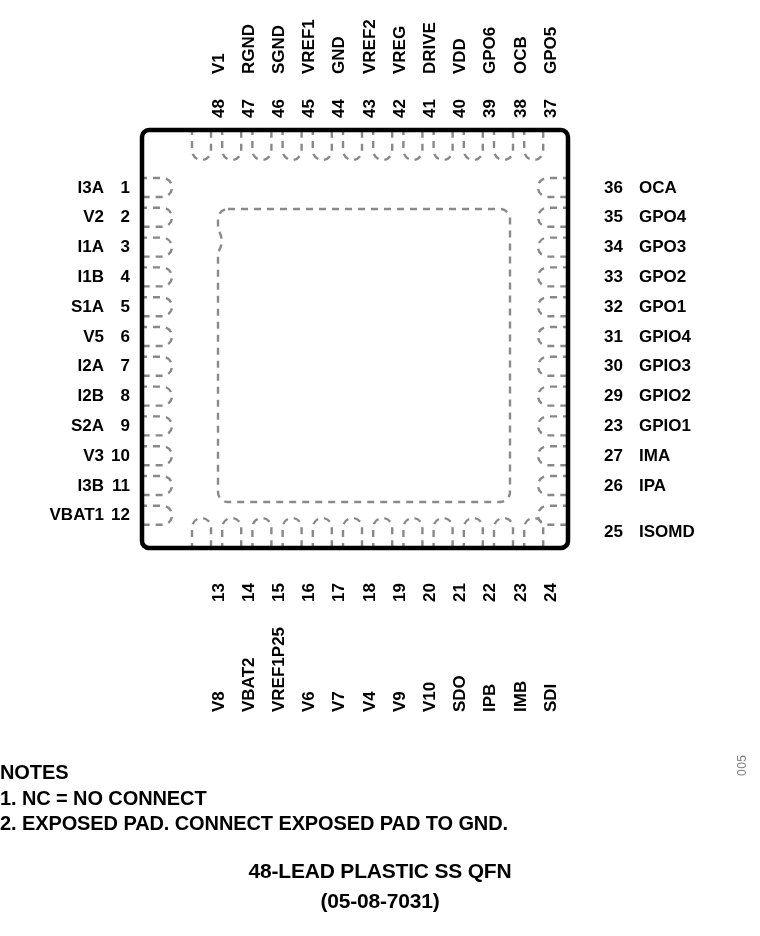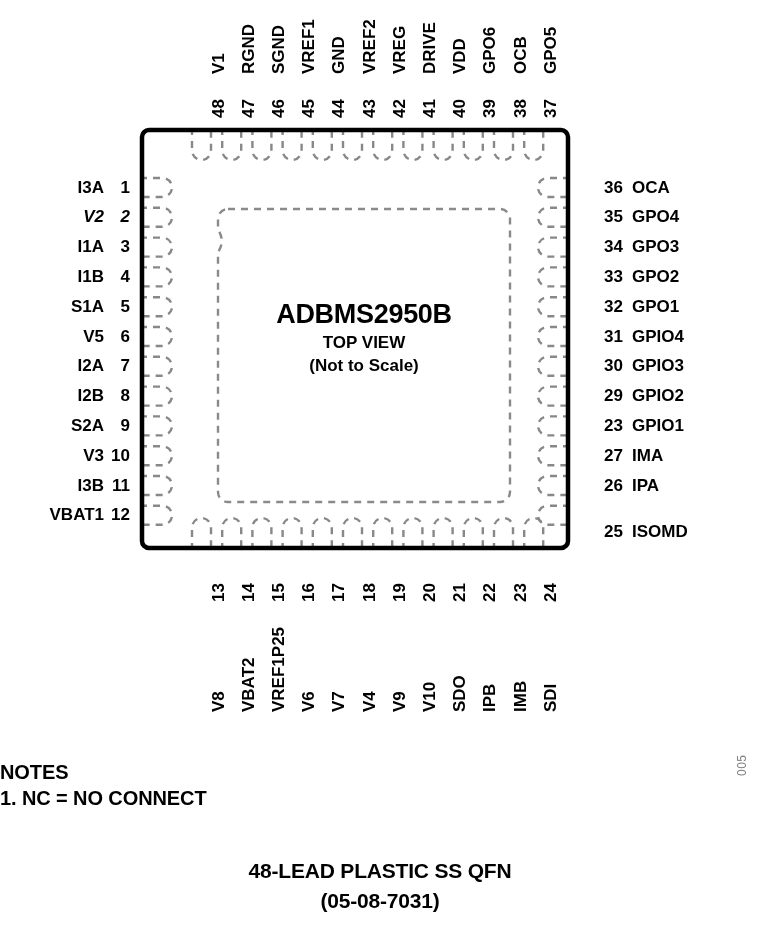--- a/index.html
+++ b/index.html
@@ -70,21 +70,21 @@
   .left-pin {
     right: 620px;           
     text-align: right;
   }
   .left-pin .pin-name { display: inline-block; padding-left: 36px; }
   .left-pin .pin-num  { display: inline-block; width: 26px; text-align: right; }
 
   
   .right-pin { text-align: left; }
   .right-pin .pin-num  { display: inline-block; width: 26px; text-align: left; }
-  .right-pin .pin-name { display: inline-block; margin-left: 2px; }
+  .right-pin .pin-name { display: inline-block; margin-left: 9px; }
 
   
   .vert-pin {
     position: absolute;
     font-size: 17px;
     font-weight: bold;
     white-space: nowrap;
     line-height: 1;
     transform-origin: 0 0;
     transform: rotate(-90deg);
@@ -183,29 +183,24 @@
       </g>
 
     <rect id="package-body" x="142" y="130" width="426" height="418" rx="7" ry="7" fill="none" stroke="#000000" stroke-width="4.5"></rect>
 
     <path id="exposed-pad" d="M 228 209 L 500 209 A 10 10 0 0 1 510 219 L 510 492 A 10 10 0 0 1 500 502
              L 228 502 A 10 10 0 0 1 218 492 L 218 252
              A 18 18 0 0 0 218 230
              L 218 219 A 10 10 0 0 1 228 209 Z" fill="none" stroke="#8a8a8a" stroke-width="2.4" stroke-dasharray="7,6"></path>
   </svg>
 
-  <div id="center-text">
-    <div class="part-number">ADBMS2950B</div>
-    <div class="view-label">TOP VIEW</div>
-    <div class="scale-note">(Not to Scale)</div>
-  </div>
 
   <div id="labels-layer">
       <div class="pin-label left-pin" style="left: 0px; width: 130px; top: 178.5px;"><span class="pin-name">I3A</span><span class="pin-num">1</span></div>
-      <div class="pin-label left-pin" style="left: 0px; width: 130px; top: 208.3px; font-style: italic;"><span class="pin-name">V2</span><span class="pin-num">2</span></div>
+      <div class="pin-label left-pin" style="left: 0px; width: 130px; top: 208.3px;"><span class="pin-name">V2</span><span class="pin-num">2</span></div>
       <div class="pin-label left-pin" style="left: 0px; width: 130px; top: 238.1px;"><span class="pin-name">I1A</span><span class="pin-num">3</span></div>
       <div class="pin-label left-pin" style="left: 0px; width: 130px; top: 267.9px;"><span class="pin-name">I1B</span><span class="pin-num">4</span></div>
       <div class="pin-label left-pin" style="left: 0px; width: 130px; top: 297.7px;"><span class="pin-name">S1A</span><span class="pin-num">5</span></div>
       <div class="pin-label left-pin" style="left: 0px; width: 130px; top: 327.5px;"><span class="pin-name">V5</span><span class="pin-num">6</span></div>
       <div class="pin-label left-pin" style="left: 0px; width: 130px; top: 357.3px;"><span class="pin-name">I2A</span><span class="pin-num">7</span></div>
       <div class="pin-label left-pin" style="left: 0px; width: 130px; top: 387.1px;"><span class="pin-name">I2B</span><span class="pin-num">8</span></div>
       <div class="pin-label left-pin" style="left: 0px; width: 130px; top: 416.9px;"><span class="pin-name">S2A</span><span class="pin-num">9</span></div>
       <div class="pin-label left-pin" style="left: 0px; width: 130px; top: 446.7px;"><span class="pin-name">V3</span><span class="pin-num">10</span></div>
       <div class="pin-label left-pin" style="left: 0px; width: 130px; top: 476.5px;"><span class="pin-name">I3B</span><span class="pin-num">11</span></div>
       <div class="pin-label left-pin" style="left: 0px; width: 130px; top: 506.3px;"><span class="pin-name">VBAT1</span><span class="pin-num">12</span></div>
@@ -268,20 +263,21 @@
       <div class="vert-pin" style="left: 511.5px; top: 602px;">23</div>
       <div class="vert-pin" style="left: 511.5px; top: 712px;">IMB</div>
       <div class="vert-pin" style="left: 541.7px; top: 602px;">24</div>
       <div class="vert-pin" style="left: 541.7px; top: 712px;">SDI</div>
     </div>
 </div>
 
 <div id="notes">
   <div>NOTES</div>
   <div>1. NC = NO CONNECT</div>
+  <div>2. EXPOSED PAD. CONNECT EXPOSED PAD TO GND.</div>
 </div>
 
 <div id="figure-id">005</div>
 
 <div id="caption">
   <div>48-LEAD PLASTIC SS QFN</div>
   <div>(05-08-7031)</div>
 </div>
 
 </body></html>

